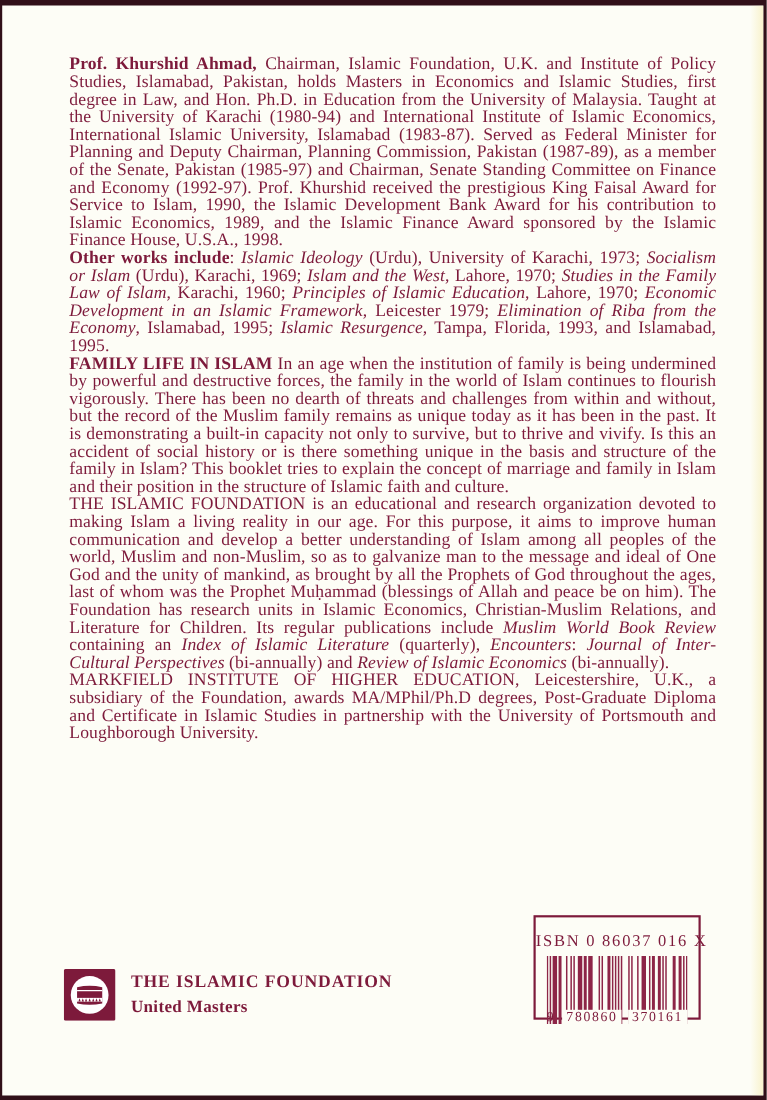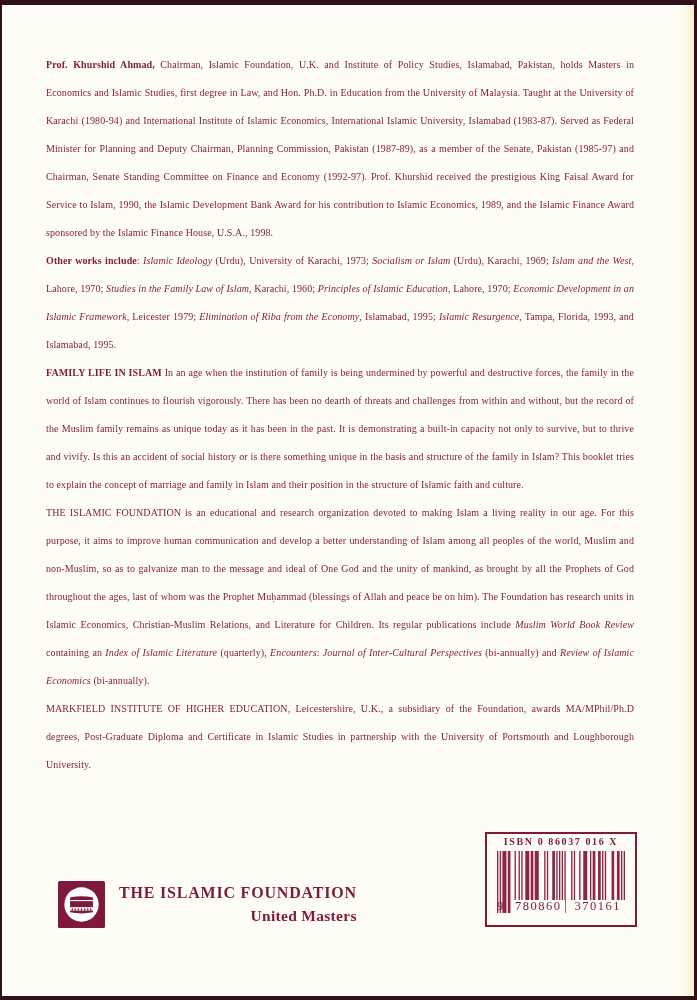--- a/index.html
+++ b/index.html
@@ -21,42 +21,41 @@
     overflow:hidden;
     font-family:"Liberation Serif", serif;
     color:var(--ink);
   }
   .page-curl{
     position:absolute;top:0;right:0;bottom:0;width:12px;
     background:linear-gradient(to left, rgba(244,233,170,0.55), rgba(244,233,170,0));
     pointer-events:none;
   }
   .text-col{
-    position:absolute;left:44px;top:46px;width:588px;
+    position:absolute;left:61px;top:46px;width:588px;
     text-align:justify;
-    font-size:10px;line-height:28px;
+    font-size:16px;line-height:16px;
     letter-spacing:0.1px;
   }
   .text-col p{margin:0;}
   .text-col p.gap{}
   .text-col .b{font-weight:bold;}
   .text-col .i{font-style:italic;}
   
   .isbn-box{
     position:absolute;left:483px;top:827px;width:152px;height:95px;
     box-sizing:border-box;
     border:2px solid var(--ink);
     text-align:center;
   }
   .isbn-label{
-    margin-top:2px;
-    font-size:10px;letter-spacing:1.6px;
+    margin-top:14px;
+    font-size:15px;letter-spacing:1.6px;
     color:var(--ink);
     white-space:nowrap;
-    font-weight:bold;
   }
   .barcode-wrap{
     position:relative;
     width:128px;margin:4px auto 0;
     height:62px;
   }
   .barcode-wrap svg{display:block;}
   .barcode-digits{
     position:absolute;left:0;right:0;bottom:0px;
     display:flex;justify-content:space-between;align-items:flex-end;
@@ -64,21 +63,21 @@
     color:var(--ink);
   }
   .barcode-digits .grp{background:var(--page_bg);padding:0 4px;}
   .barcode-digits .lead{background:transparent;padding-right:1px;}
   
   .publisher{
     position:absolute;left:56px;top:876px;
     display:flex;align-items:center;
   }
   .logo{width:47px;height:47px;flex:0 0 auto;}
-  .pub-text{margin-left:14px;text-align:right;}
+  .pub-text{margin-left:14px;}
   .pub-name{
     font-size:16px;font-weight:bold;letter-spacing:0.8px;
     color:var(--ink);line-height:20px;
   }
   .pub-country{
     font-size:15.5px;font-weight:bold;letter-spacing:0.3px;
     color:var(--ink);line-height:20px;margin-top:3px;
   }
 </style>
 </head>

